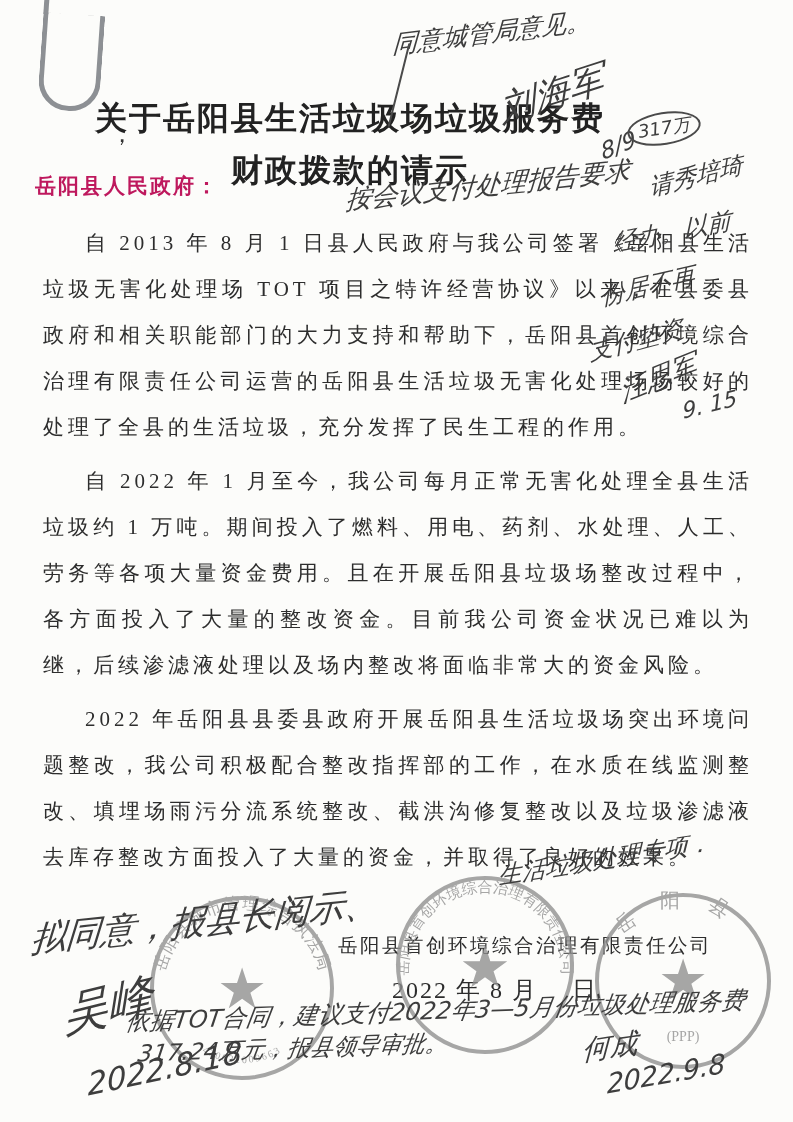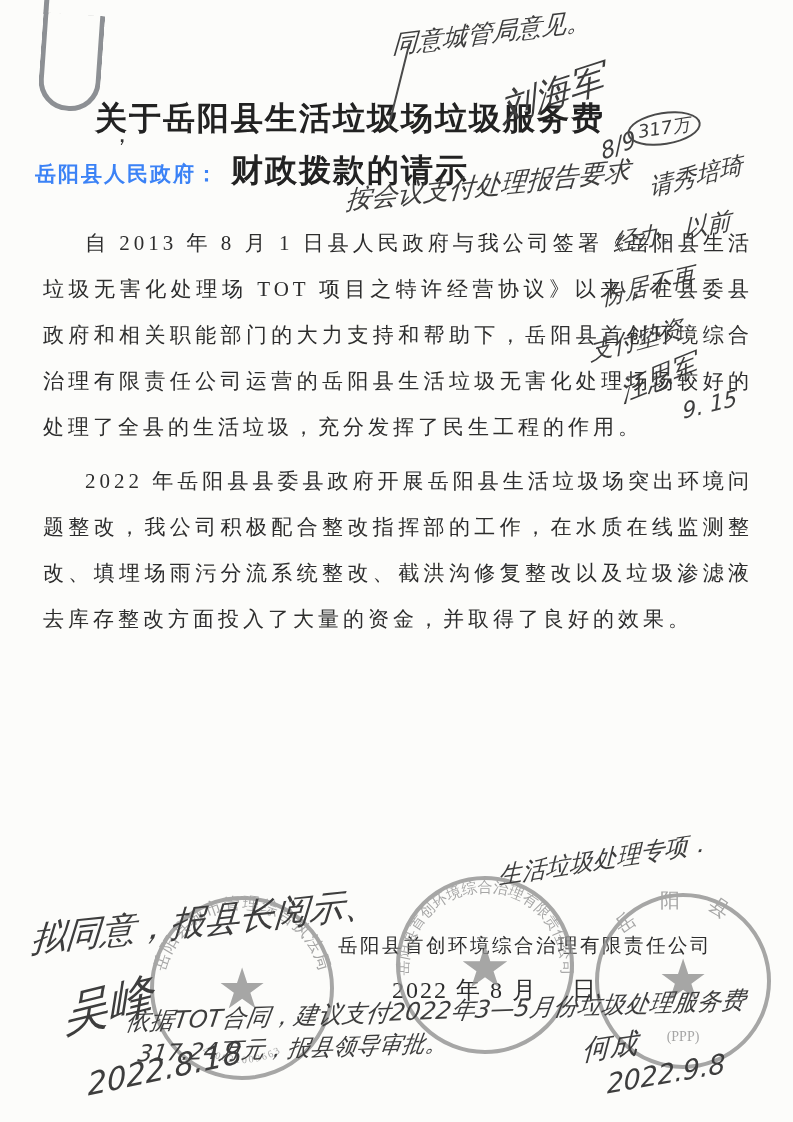--- a/index.html
+++ b/index.html
@@ -13,22 +13,22 @@
     color:#2b2b2b;
   }
   
   .title{
     position:absolute;left:60px;top:92px;width:580px;
     text-align:center;font-size:32px;font-weight:600;letter-spacing:2px;
     color:#222;line-height:52px;
   }
   .comma-mark{position:absolute;left:110px;top:118px;font-size:24px;color:#333;}
   .salutation{
-    position:absolute;left:35px;top:160px;
-    font-size:21px;font-weight:700;letter-spacing:2px;color:#3b82f6;
+    position:absolute;left:35px;top:172px;
+    font-size:21px;font-weight:700;letter-spacing:2px;color:#be185d;
   }
   .body-text{
     position:absolute;left:35px;top:212px;width:726px;
     font-size:21px;line-height:46px;letter-spacing:4px;
     text-align:justify;color:#2d2d2d;
   }
   .body-text p{margin:8px;text-indent:2em;}
   .company-line{
     position:absolute;left:338px;top:932px;
     font-size:19.5px;letter-spacing:2.5px;color:#2d2d2d;z-index:1;
@@ -76,20 +76,21 @@
 
   <div class="title">
     <div>关于岳阳县生活垃圾场垃圾服务费</div>
     <div>财政拨款的请示</div>
   </div>
 
   <div class="salutation">岳阳县人民政府：</div>
 
   <div class="body-text">
     <p>自 2013 年 8 月 1 日县人民政府与我公司签署《岳阳县生活垃圾无害化处理场 TOT 项目之特许经营协议》以来，在县委县政府和相关职能部门的大力支持和帮助下，岳阳县首创环境综合治理有限责任公司运营的岳阳县生活垃圾无害化处理场场较好的处理了全县的生活垃圾，充分发挥了民生工程的作用。</p>
+    <p>自 2022 年 1 月至今，我公司每月正常无害化处理全县生活垃圾约 1 万吨。期间投入了燃料、用电、药剂、水处理、人工、劳务等各项大量资金费用。且在开展岳阳县垃圾场整改过程中，各方面投入了大量的整改资金。目前我公司资金状况已难以为继，后续渗滤液处理以及场内整改将面临非常大的资金风险。</p>
     <p>2022 年岳阳县县委县政府开展岳阳县生活垃圾场突出环境问题整改，我公司积极配合整改指挥部的工作，在水质在线监测整改、填埋场雨污分流系统整改、截洪沟修复整改以及垃圾渗滤液去库存整改方面投入了大量的资金，并取得了良好的效果。</p>
   </div>
 
   <div class="company-line">岳阳县首创环境综合治理有限责任公司</div>
   <div class="date-line">2022 年 8 月　 日</div>
 
   <svg class="stamp" style="left:147px;top:893px;" width="190" height="190" viewBox="-95 -95 190 190">
     <circle r="90" stroke-width="4"></circle>
     <defs>
       <path id="arc-l-top" d="M -68,40 A 79 79 0 1 1 68,40" fill="none"></path>

